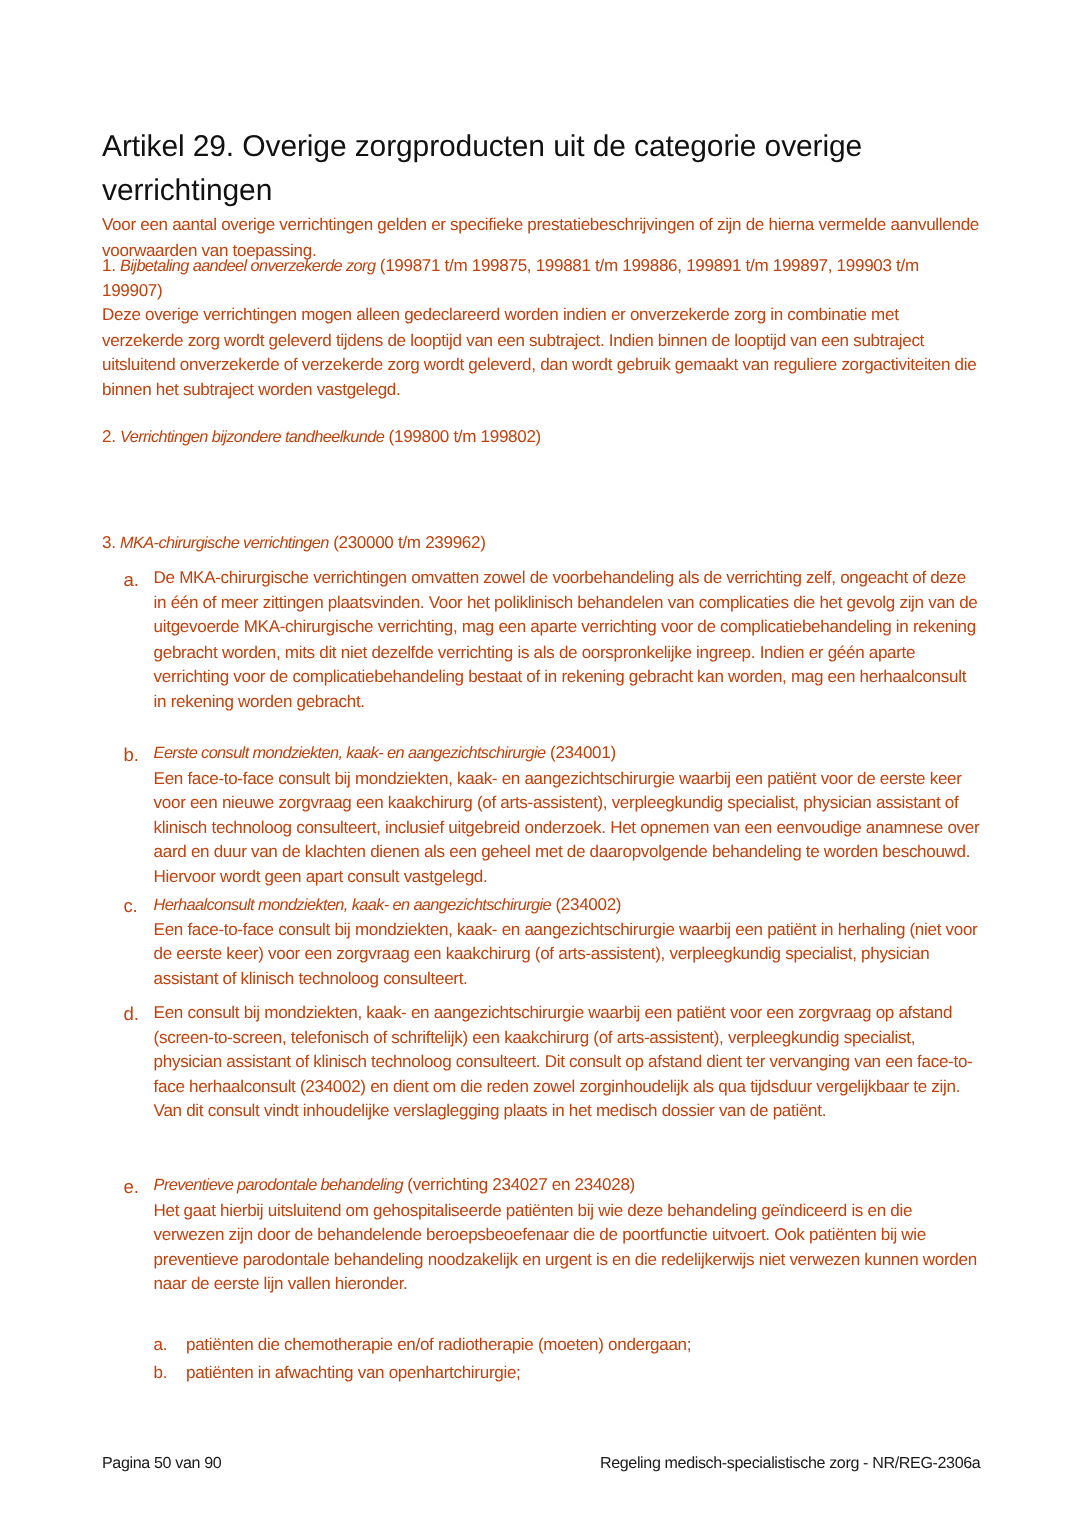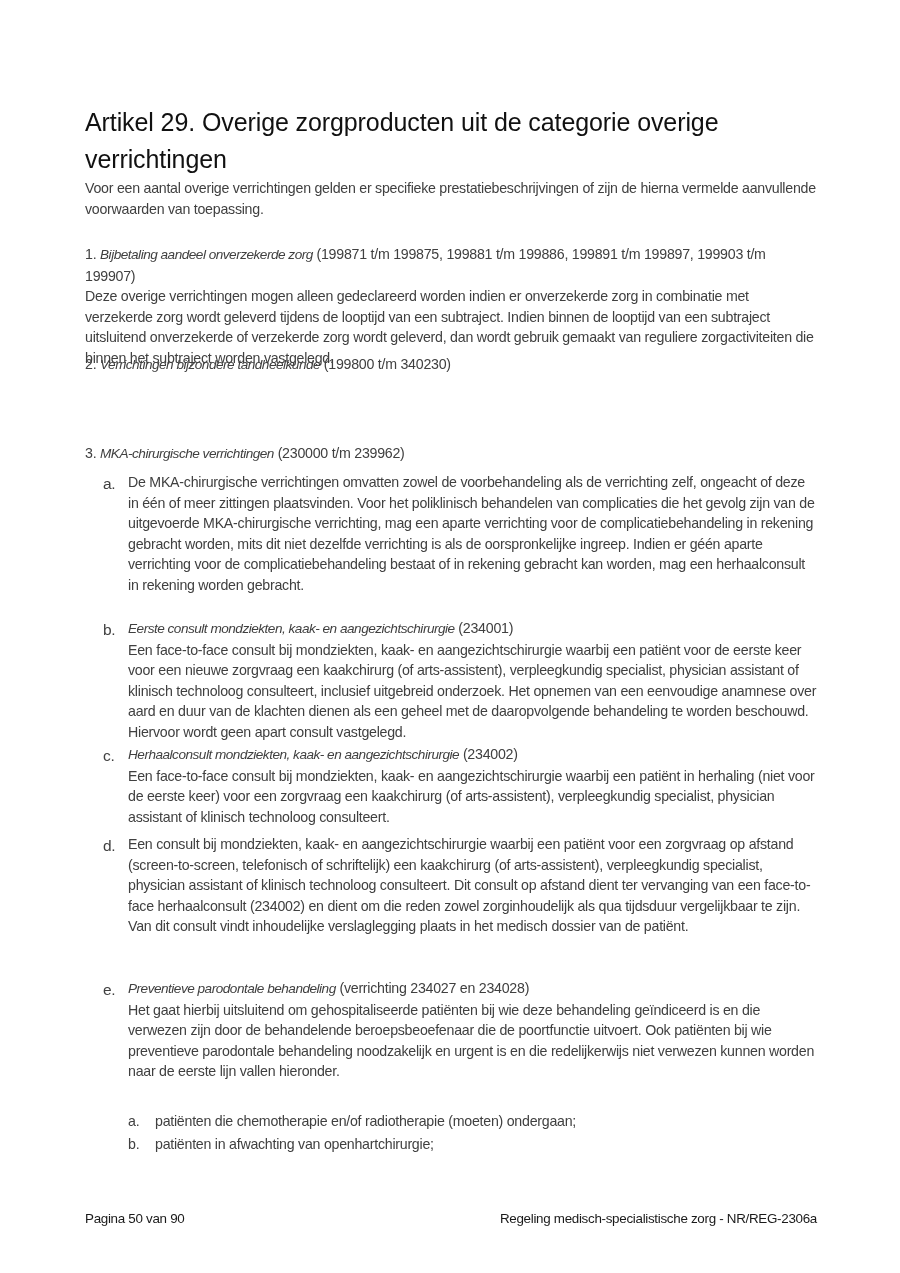--- a/index.html
+++ b/index.html
@@ -7,25 +7,25 @@
     width: 900px; height: 1273px; position: relative; overflow: hidden;
     font-family: "Liberation Sans", sans-serif; color: #1a1a1a;
   }
   .page { position: absolute; left: 85px; top: 0; width: 732px; }
   .title {
     position: absolute; top: 104px; left: 0; width: 732px;
     font-size: 25px; line-height: 37px; font-weight: normal; color: #111;
     letter-spacing: -0.1px; margin: 0;
   }
   .body-text {
-    font-size: 14.2px; line-height: 20.6px; letter-spacing: -0.25px; color: #404040;
+    font-size: 14.2px; line-height: 20.6px; letter-spacing: -0.25px; color: #c2410c;
   }
   .block { position: absolute; left: 0; width: 732px; margin: 0; }
   .intro { top: 178px; }
-  .sec1 { top: 244px; }
+  .sec1 { top: 212px; }
   .sec2 { top: 354px; }
   .sec3 { top: 443px; }
   em { font-style: italic; letter-spacing: -0.5px; font-size: 13.6px; }
   .item { position: absolute; left: 0; width: 732px; }
   .item .letter {
     position: absolute; left: 18px; top: 2px; font-size: 15.5px; line-height: 20.6px;
   }
   .item .content { position: absolute; left: 43px; width: 690px; }
   .item-a { top: 472px; }
   .item-b { top: 618px; }
@@ -59,21 +59,21 @@
       <em>Bijbetaling aandeel onverzekerde zorg</em>
       <span>(199871 t/m 199875, 199881 t/m 199886, 199891 t/m 199897, 199903 t/m 199907)</span>
     </div>
     <div>Deze overige verrichtingen mogen alleen gedeclareerd worden indien er onverzekerde zorg in combinatie met verzekerde zorg wordt geleverd tijdens de looptijd van een subtraject. Indien binnen de looptijd van een subtraject uitsluitend onverzekerde of verzekerde zorg wordt geleverd, dan wordt gebruik gemaakt van reguliere zorgactiviteiten die binnen het subtraject worden vastgelegd.</div>
   </div>
 
   <div class="block body-text sec2">
     <div>
       <span>2.</span>
       <em>Verrichtingen bijzondere tandheelkunde</em>
-      <span>(199800 t/m 340230)</span>
+      <span>(199800 t/m 199802)</span>
     </div>
   </div>
 
   <div class="block body-text sec3">
     <div>
       <span>3.</span>
       <em>MKA-chirurgische verrichtingen</em>
       <span>(230000 t/m 239962)</span>
     </div>
   </div>

